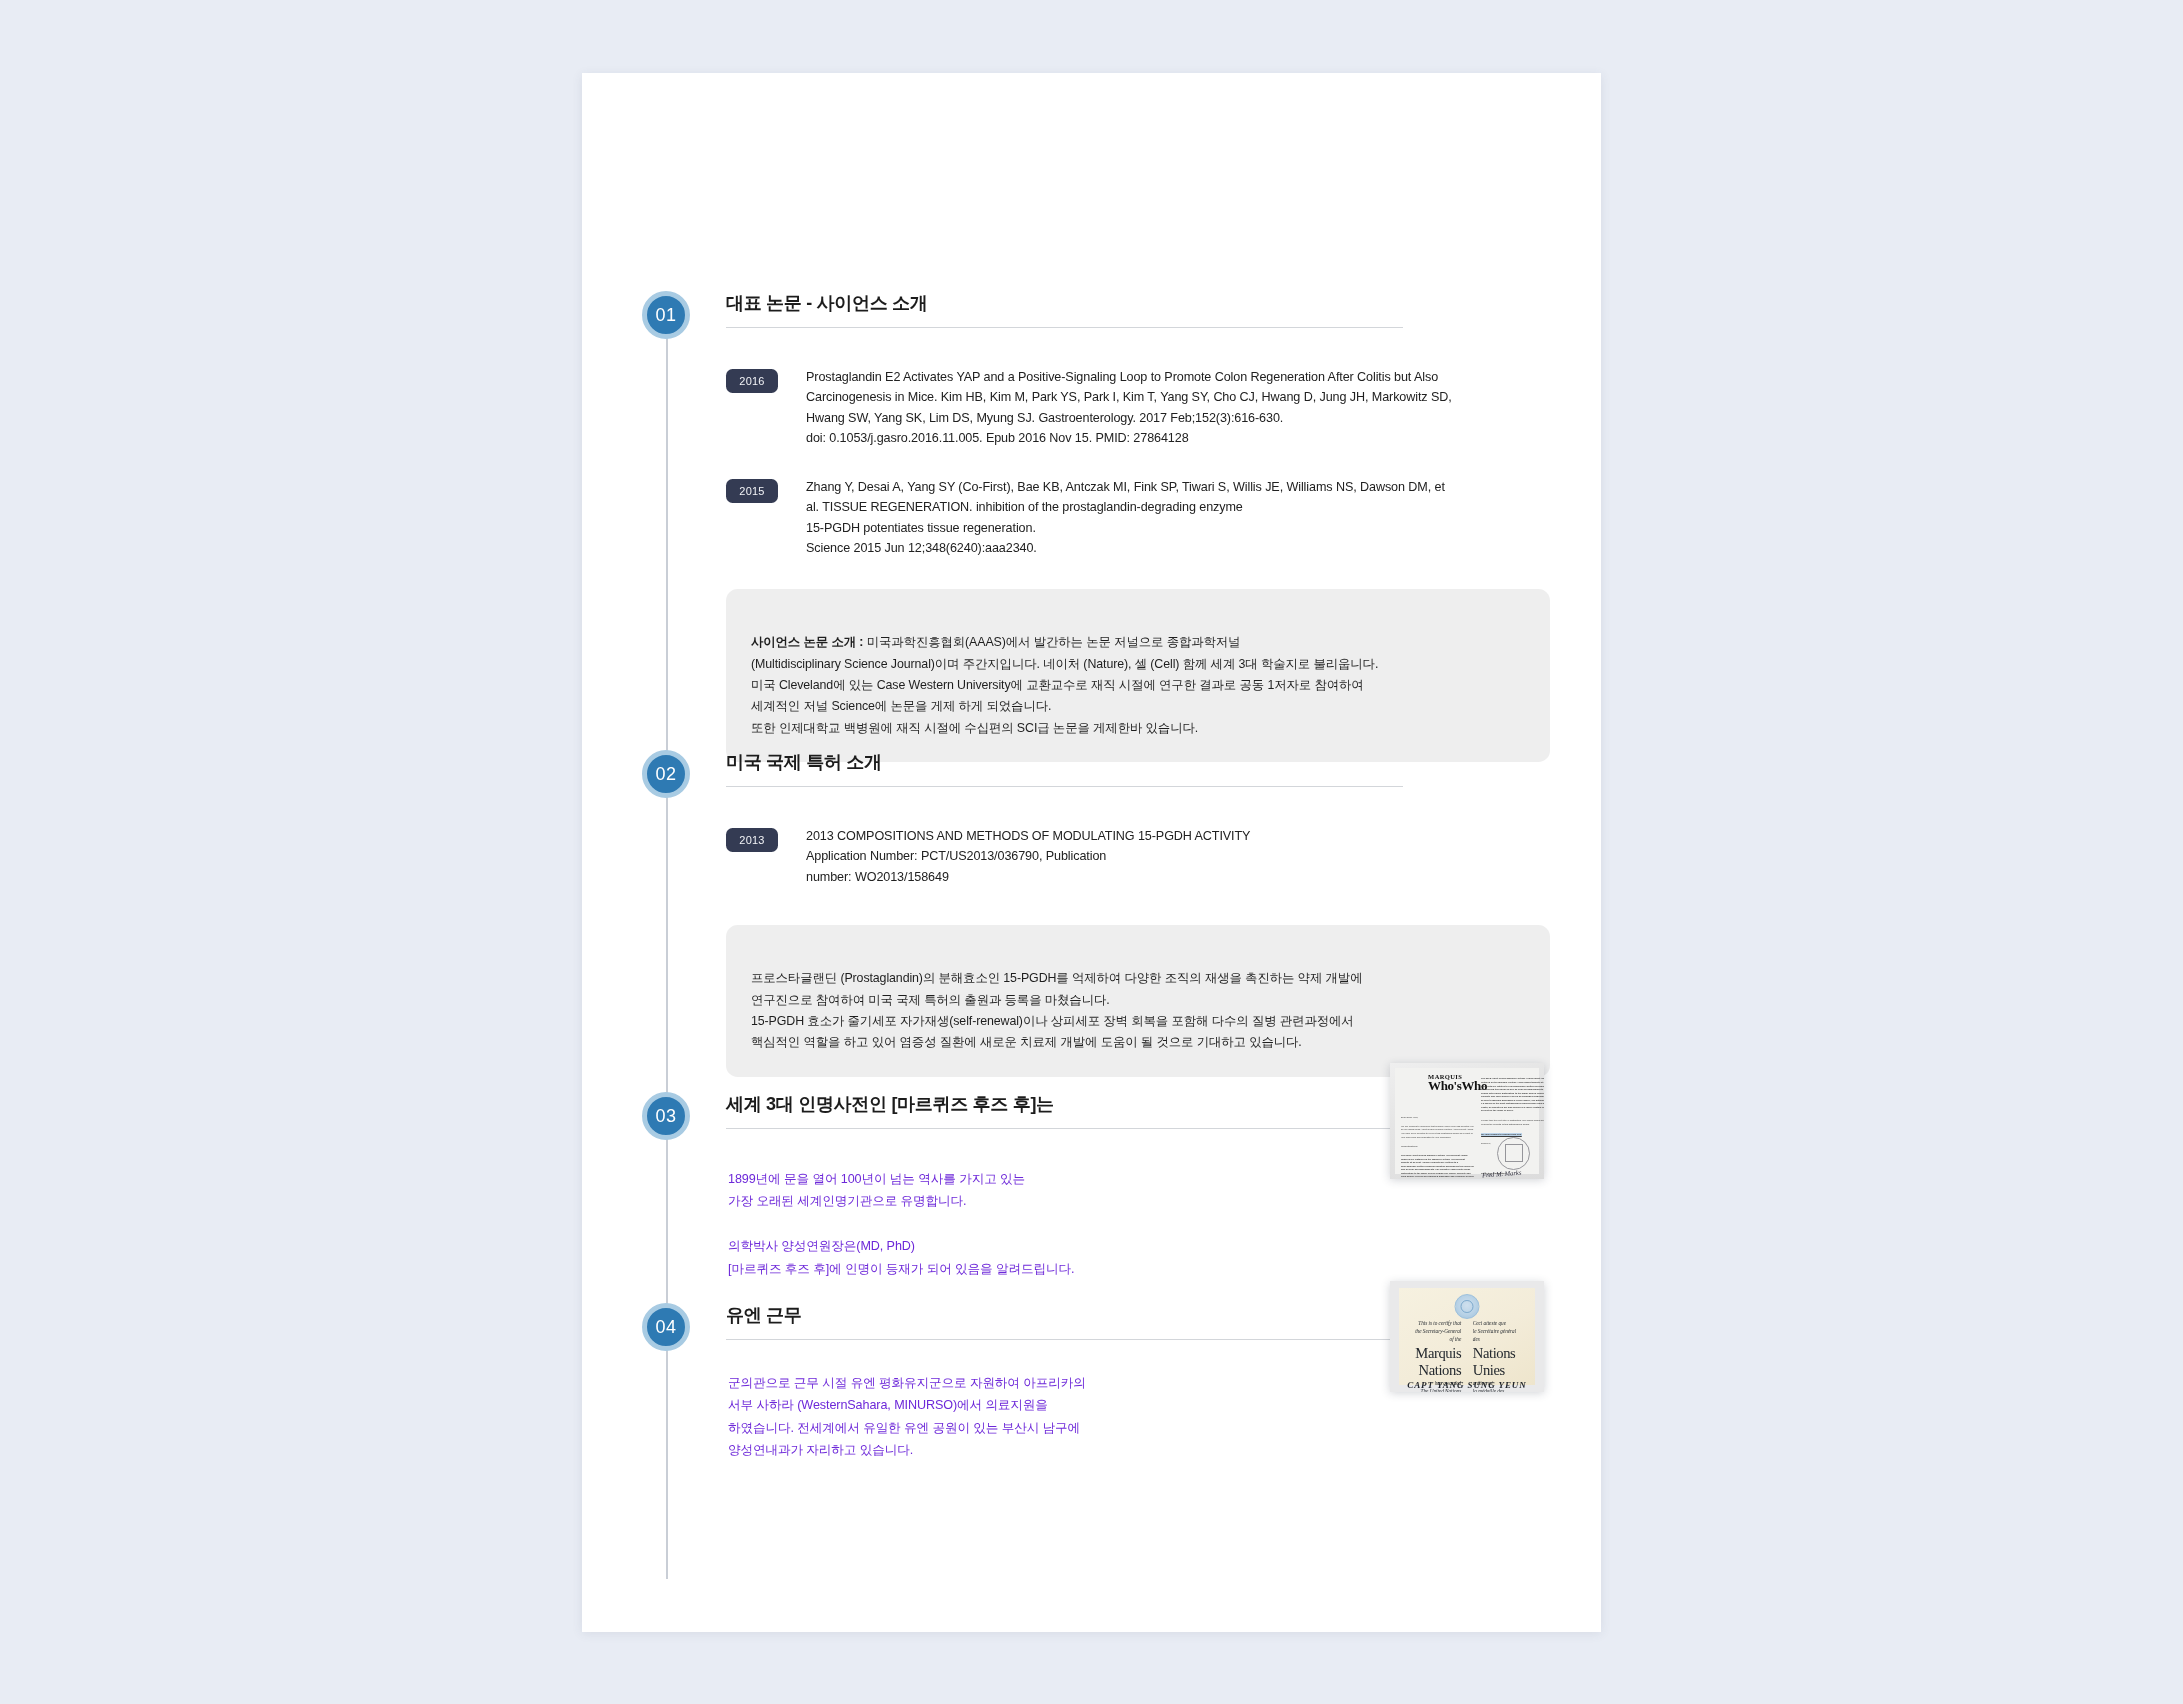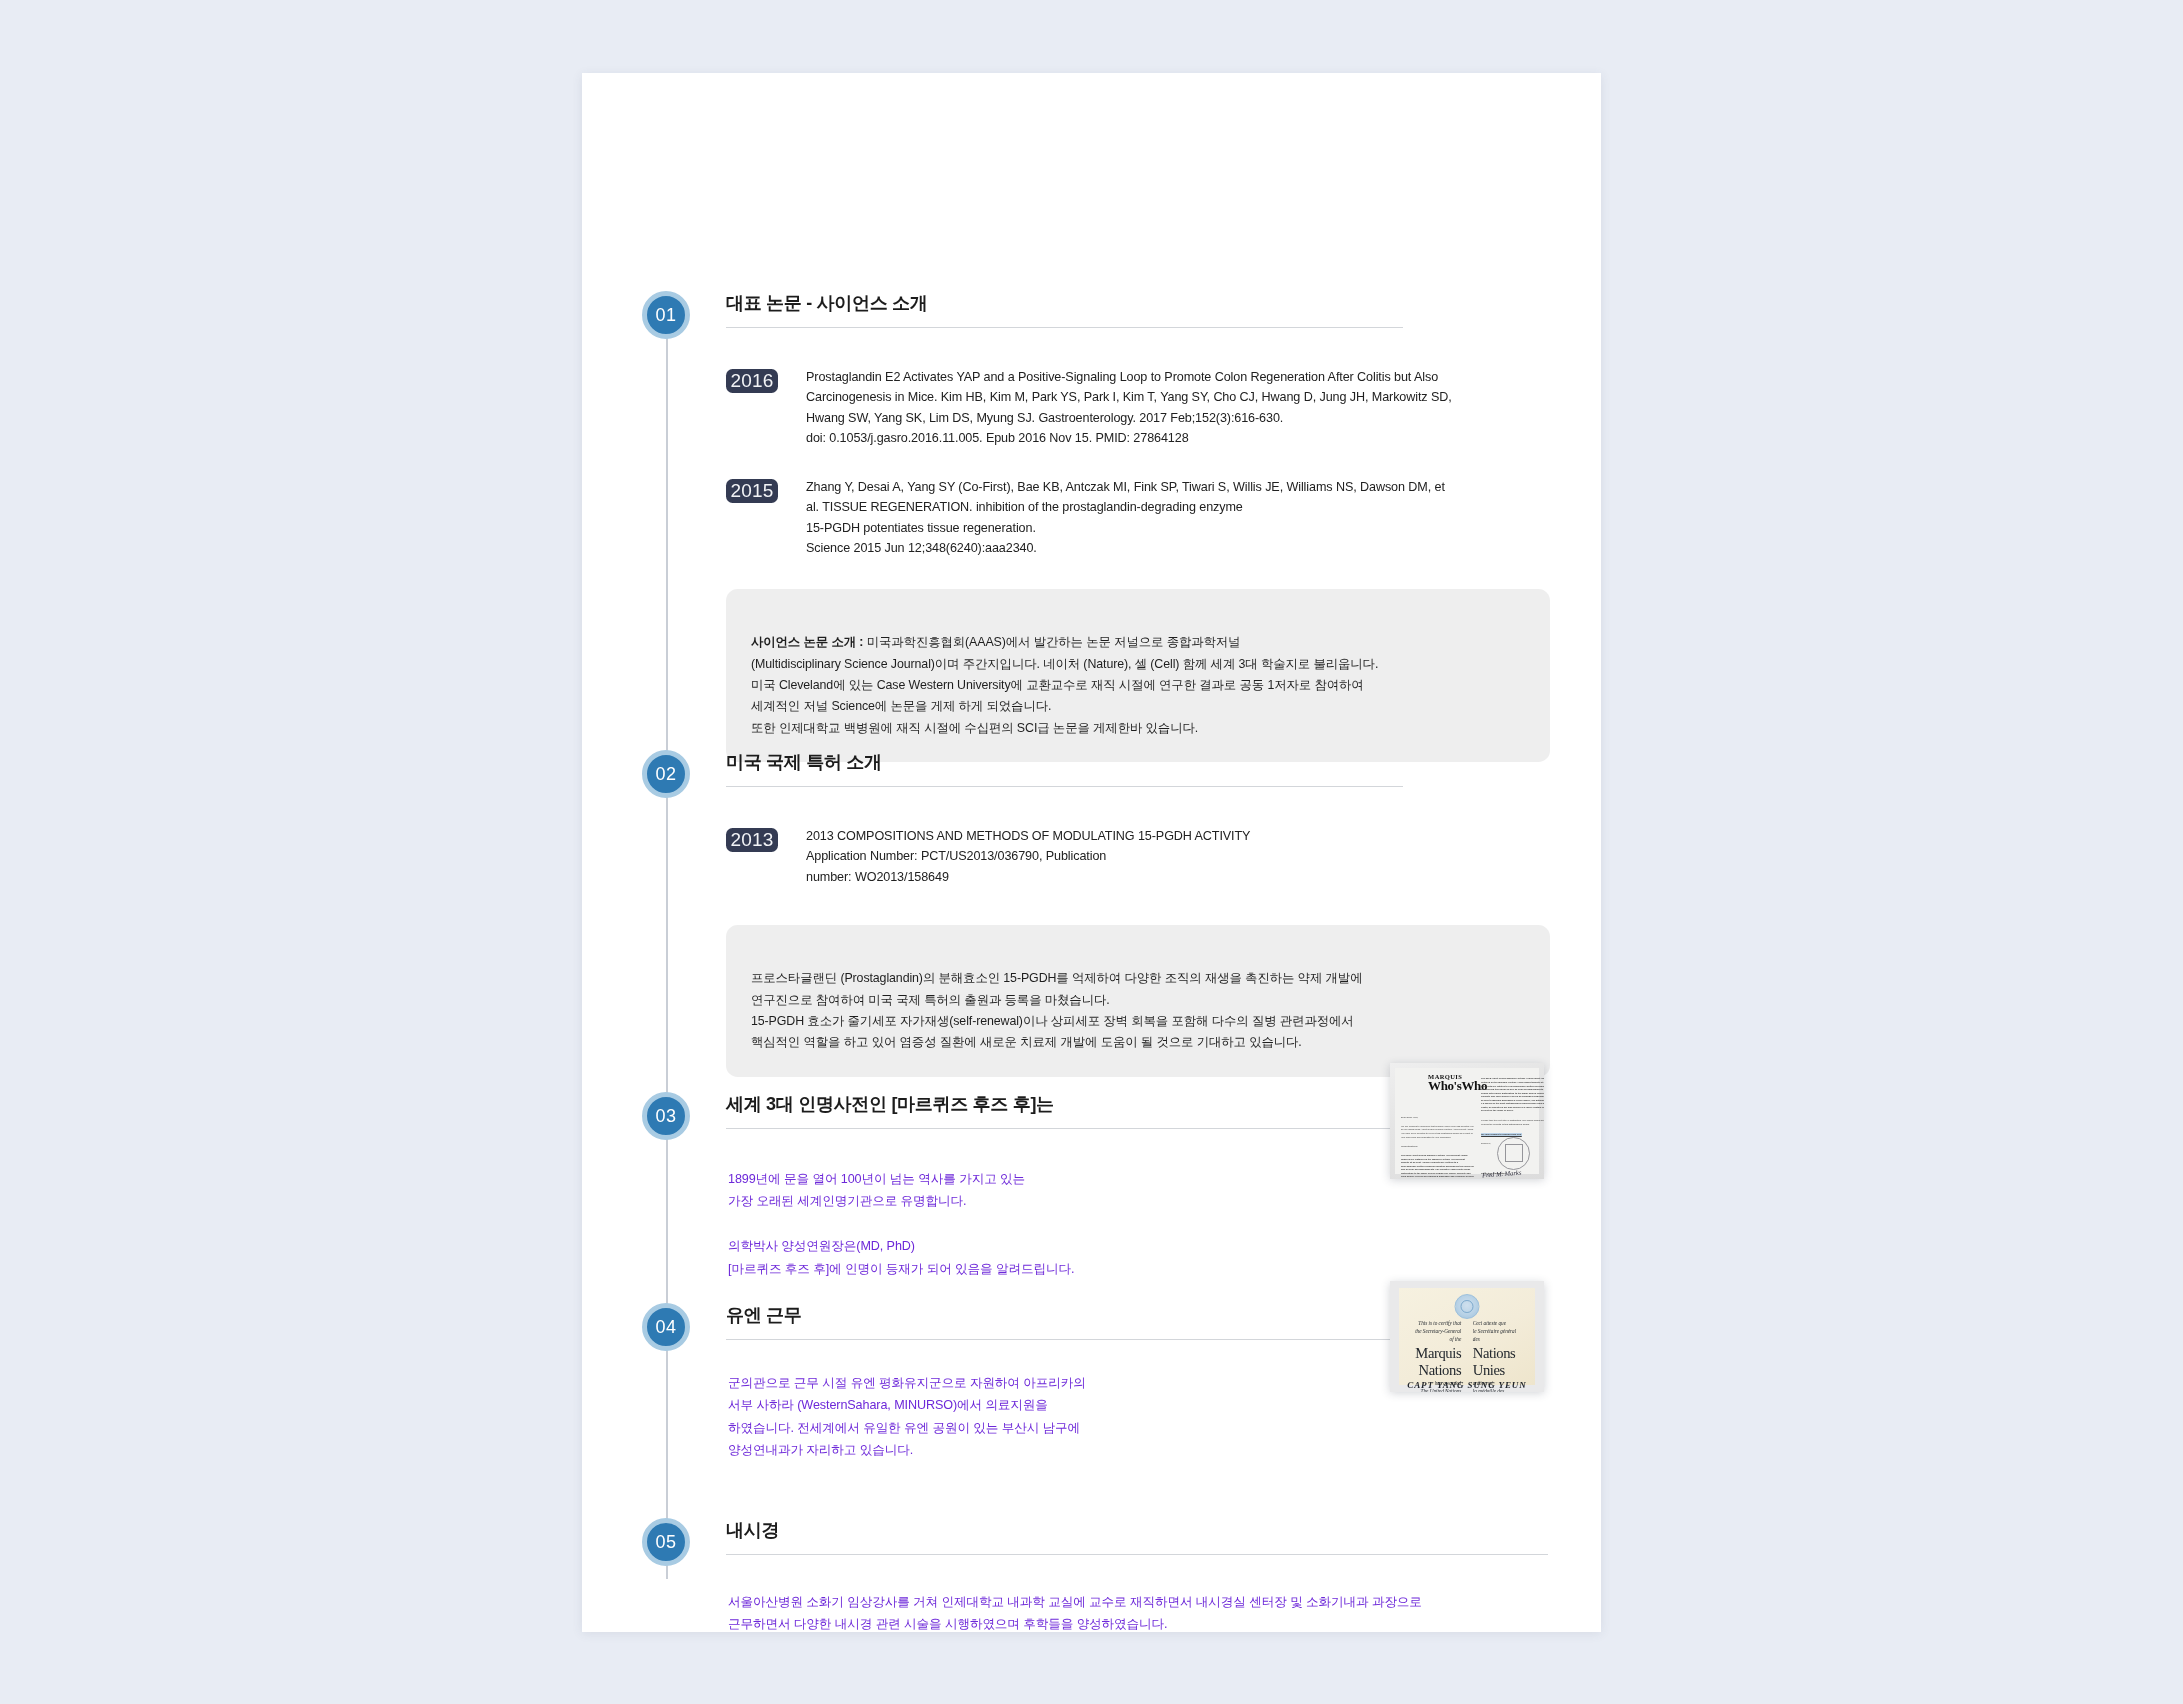--- a/index.html
+++ b/index.html
@@ -159,21 +159,21 @@
     display: flex;
     align-items: flex-start;
   }
   .yearpill {
     flex: 0 0 auto;
     width: 52px;
     height: 24px;
     border-radius: 6.5px;
     background: #343b53;
     color: #f2f3f6;
-    font-size: 19px;
+    font-size: 11px;
     display: flex;
     align-items: center;
     justify-content: center;
     margin-right: 28px;
     margin-top: 1.5px;
     letter-spacing: 0.2px;
   }
   .yeartext {
     font-size: 12.6px;
     line-height: 1.62;
@@ -477,25 +477,16 @@
 la médaille des Nations Unies à</div>
               </div>
             </div>
             <div class="un-name">CAPT  YANG SUNG YEUN</div>
 
           </div>
         </div>
       </div>
     </div>
 
-    <div class="section" style="top:1445px;height:131px">
-      <div class="badge" style="top:0">05</div>
-      <div class="sec-head" style="top:2.2px">
-        <div class="sec-title">내시경</div>
-        <div class="sec-rule" style="width:822px"></div>
-      </div>
-      <div class="bodytext" style="top:73px;max-width:830px">서울아산병원 소화기 임상강사를 거쳐 인제대학교 내과학 교실에 교수로 재직하면서 내시경실 센터장 및 소화기내과 과장으로
-근무하면서 다양한 내시경 관련 시술을 시행하였으며 후학들을 양성하였습니다.</div>
-    </div>
 
   </div>
 </div>
 
 
 </body></html>

